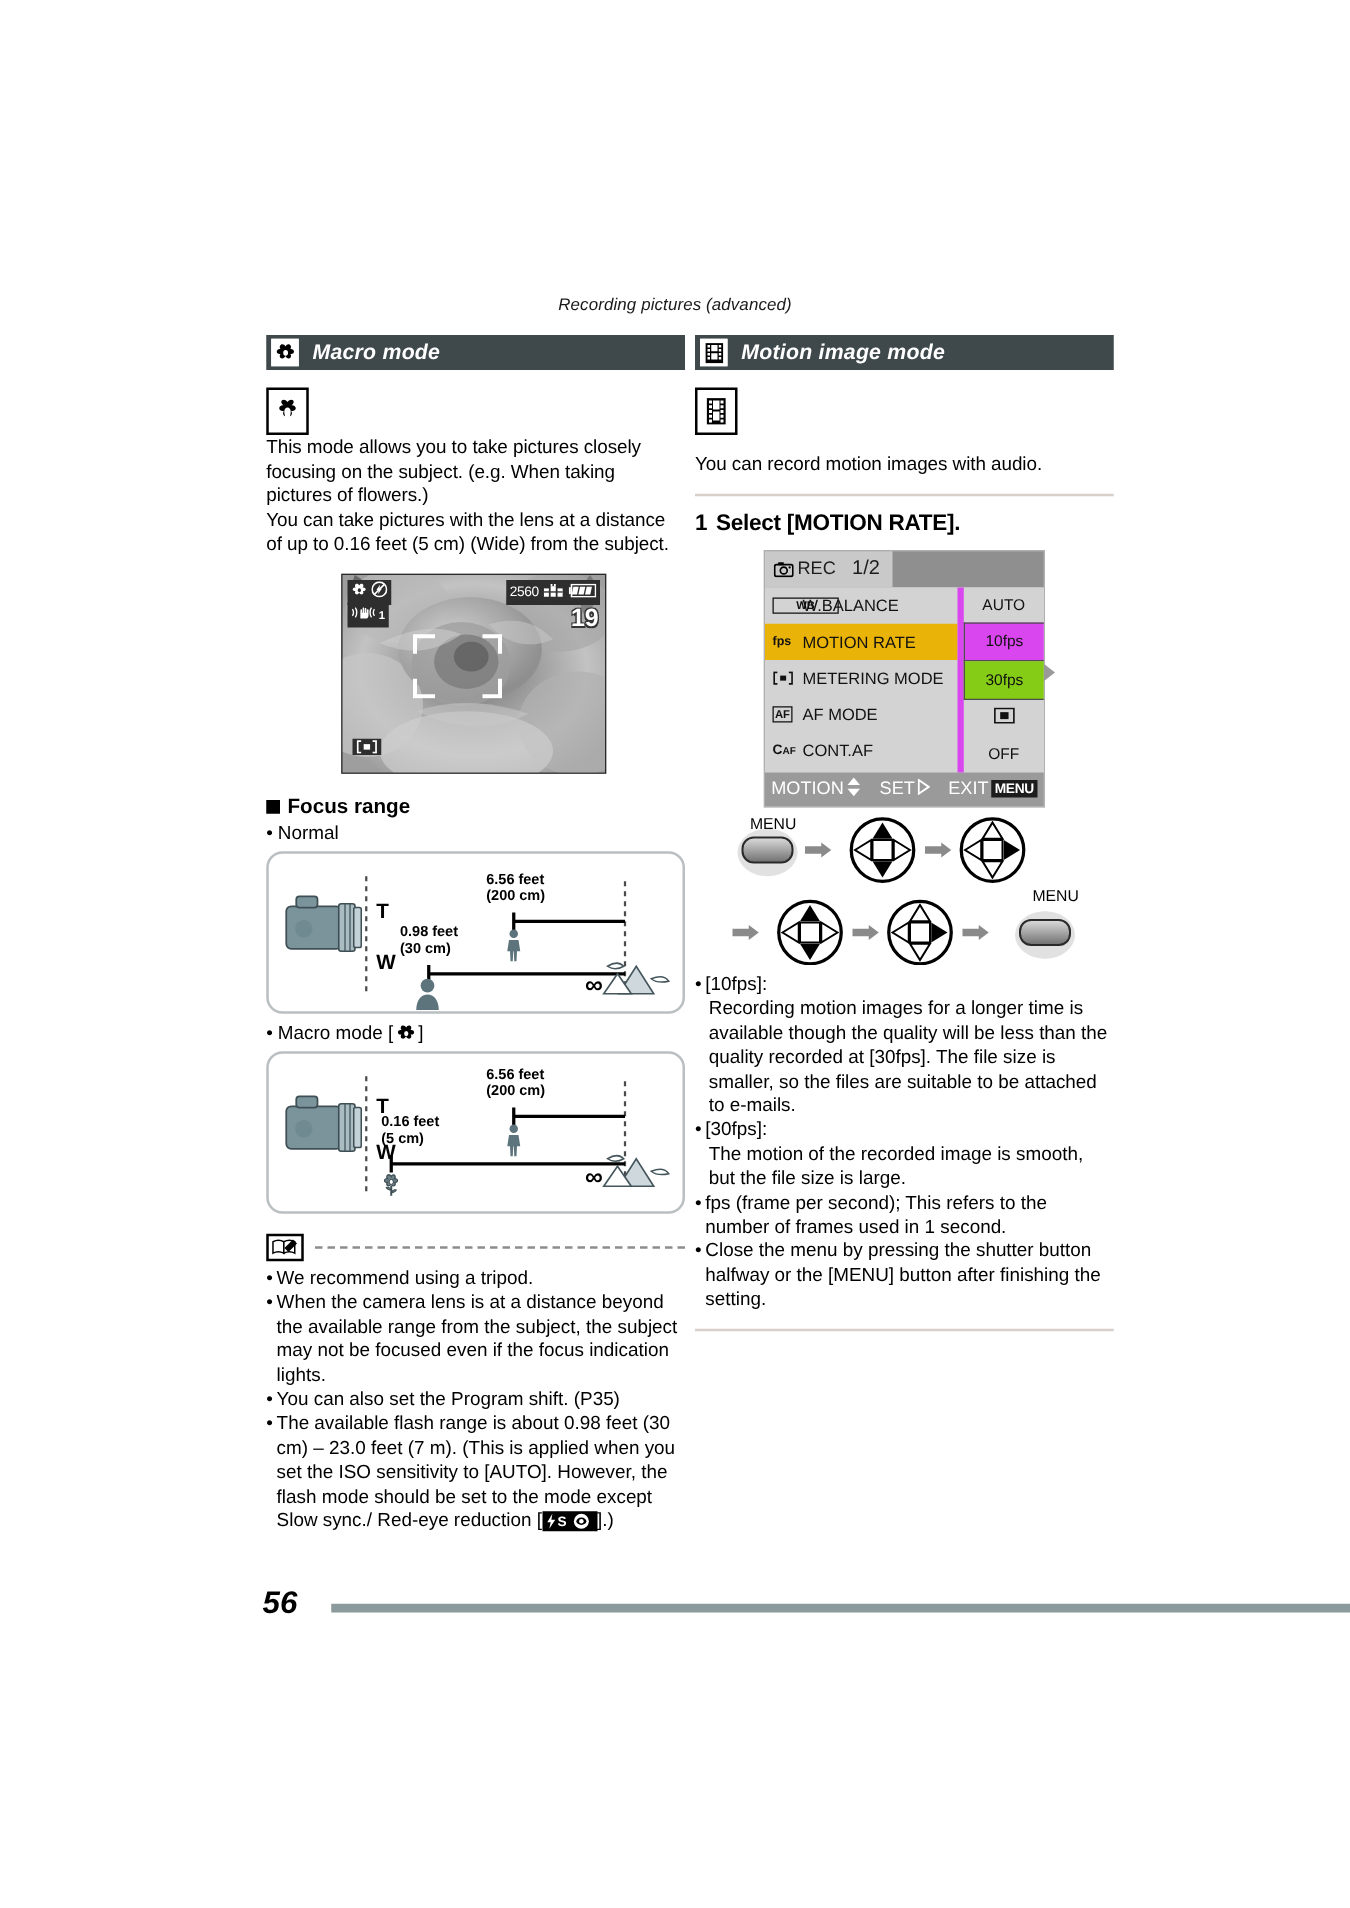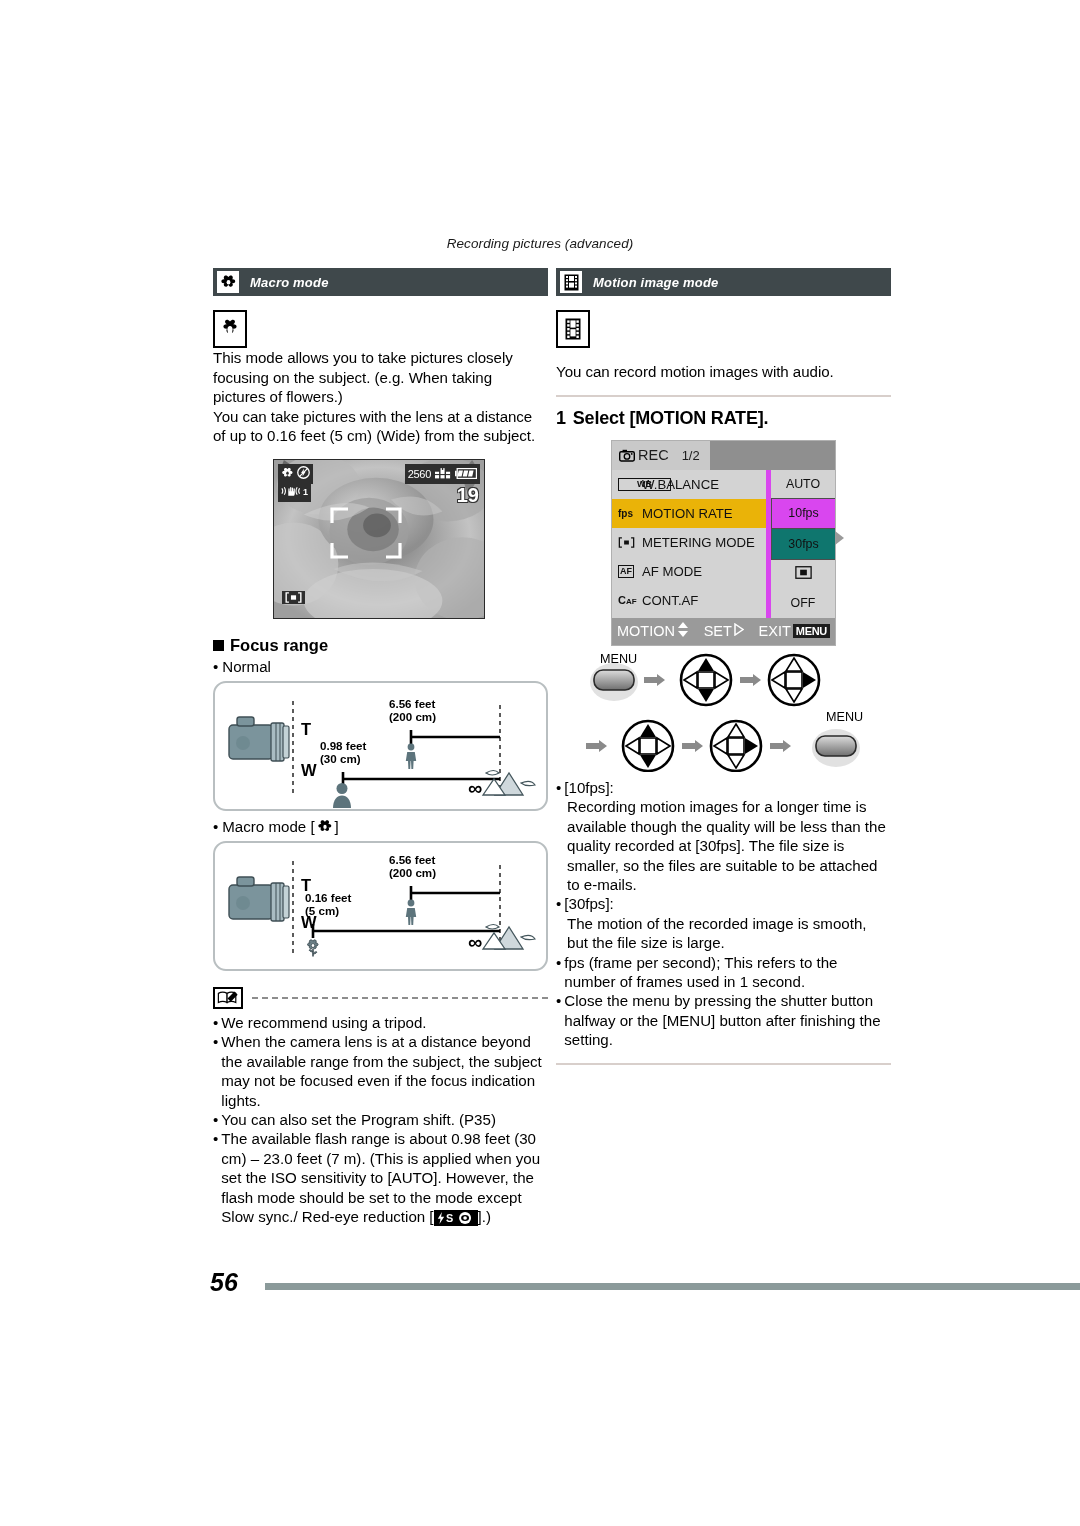--- a/index.html
+++ b/index.html
@@ -30,21 +30,21 @@
   .secbar{
     height:28px; background:#3f484b; display:flex; align-items:center;
     padding-left:4px;
   }
   .secbar .badge{
     width:22px;height:22px;background:#fff;border:1.5px solid #fff;
     display:flex;align-items:center;justify-content:center;flex:0 0 auto;
   }
   .secbar .badge svg{display:block;}
   .secbar .ttl{
-    color:#fff;font-style:italic;font-weight:bold;font-size:13px;
+    color:#fff;font-style:italic;font-weight:bold;font-size:17px;
     margin-left:11px; letter-spacing:.2px;
   }
 
   
   .modeglyph{ margin-top:14px; width:34px;height:38px; border:2.4px solid #000;
     display:flex;align-items:center;justify-content:center; background:#fff;}
 
   .body-text{
     font-size:15.1px; line-height:19.6px; 
     color:#000; letter-spacing:-.05px;
@@ -98,31 +98,31 @@
 
   
   .menu{
     margin:11px 0 0 55px;width:225px;border:1px solid #b0b0b0;background:#d8d8d8;
     font-size:13.2px;
   }
   .menu-top{display:flex;height:29px;background:#8f8f8f;}
   .menu-tab{background:#c9c9c9;display:flex;align-items:center;padding:0 10px 0 7px;
      color:#1c1c1c;font-size:14.5px;}
   .menu-tab .cam{margin-right:3px;display:inline-flex;}
-  .menu-tab .pg{margin-left:13px;font-size:13px;}
+  .menu-tab .pg{margin-left:13px;font-size:16px;}
   .menu-rows{display:flex;background:#d3d3d3;}
   .mr-left{flex:1 1 auto;}
   .mr-right{width:69px;border-left:5px solid #d946ef;position:relative;}
   .mrow{height:29px;display:flex;align-items:center;padding-left:6px;color:#111;}
   .mrow .ic{width:24px;flex:0 0 auto;display:flex;align-items:center;font-size:11px;}
   .mrow.sel{background:#eab308;text-align:center;}
   .vrow{height:29px;display:flex;align-items:center;justify-content:center;color:#111;font-size:12.4px;}
   .vrow.v10{background:#d946ef;border:1.6px solid #4d4d4d;border-right:none;
       position:relative;z-index:2;height:31px;margin-top:-1px;}
-  .vrow.v30{background:#0f766e;border:1.6px solid #4d4d4d;border-right:none;border-top:none;
+  .vrow.v30{background:#84cc16;border:1.6px solid #4d4d4d;border-right:none;border-top:none;
       position:relative;z-index:2;height:31px;}
   .menu-bot{height:27px;background:#9a9a9a;display:flex;align-items:center;
      color:#fff;font-size:14.5px;padding:0 5px;}
   .menu-bot .sp{flex:1 1 auto;}
   .kmenu{background:#1c1c1c;color:#fff;font-size:11px;font-weight:bold;
      padding:1px 3px;margin-left:2px;letter-spacing:-.3px;}
 
   
   .navdiag{margin-top:6px;margin-left:22px;position:relative;height:120px;width:320px;}
   .navlbl{position:absolute;font-size:12.6px;}

